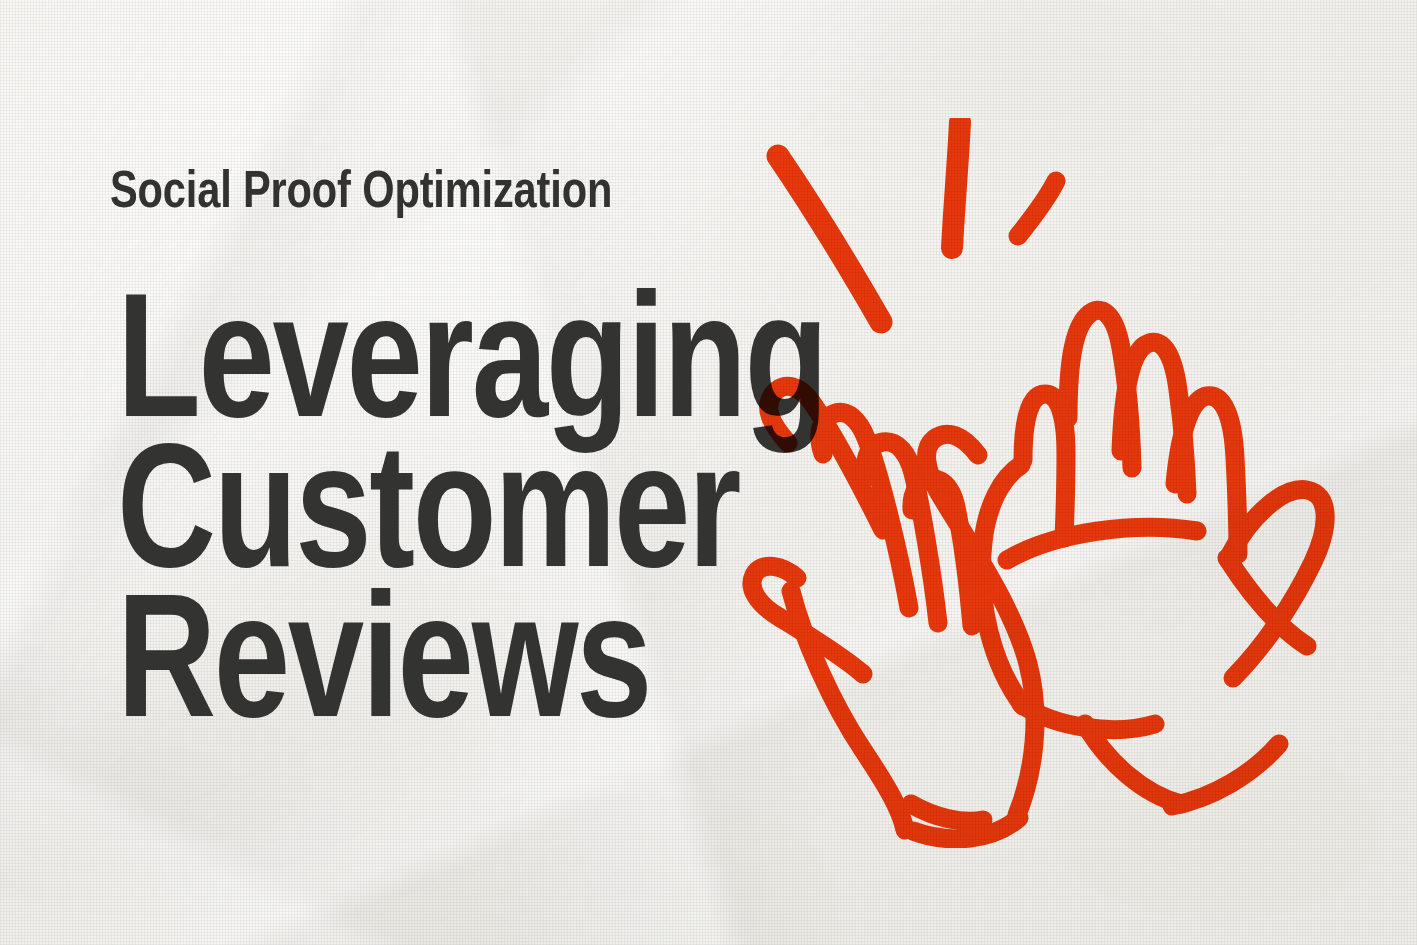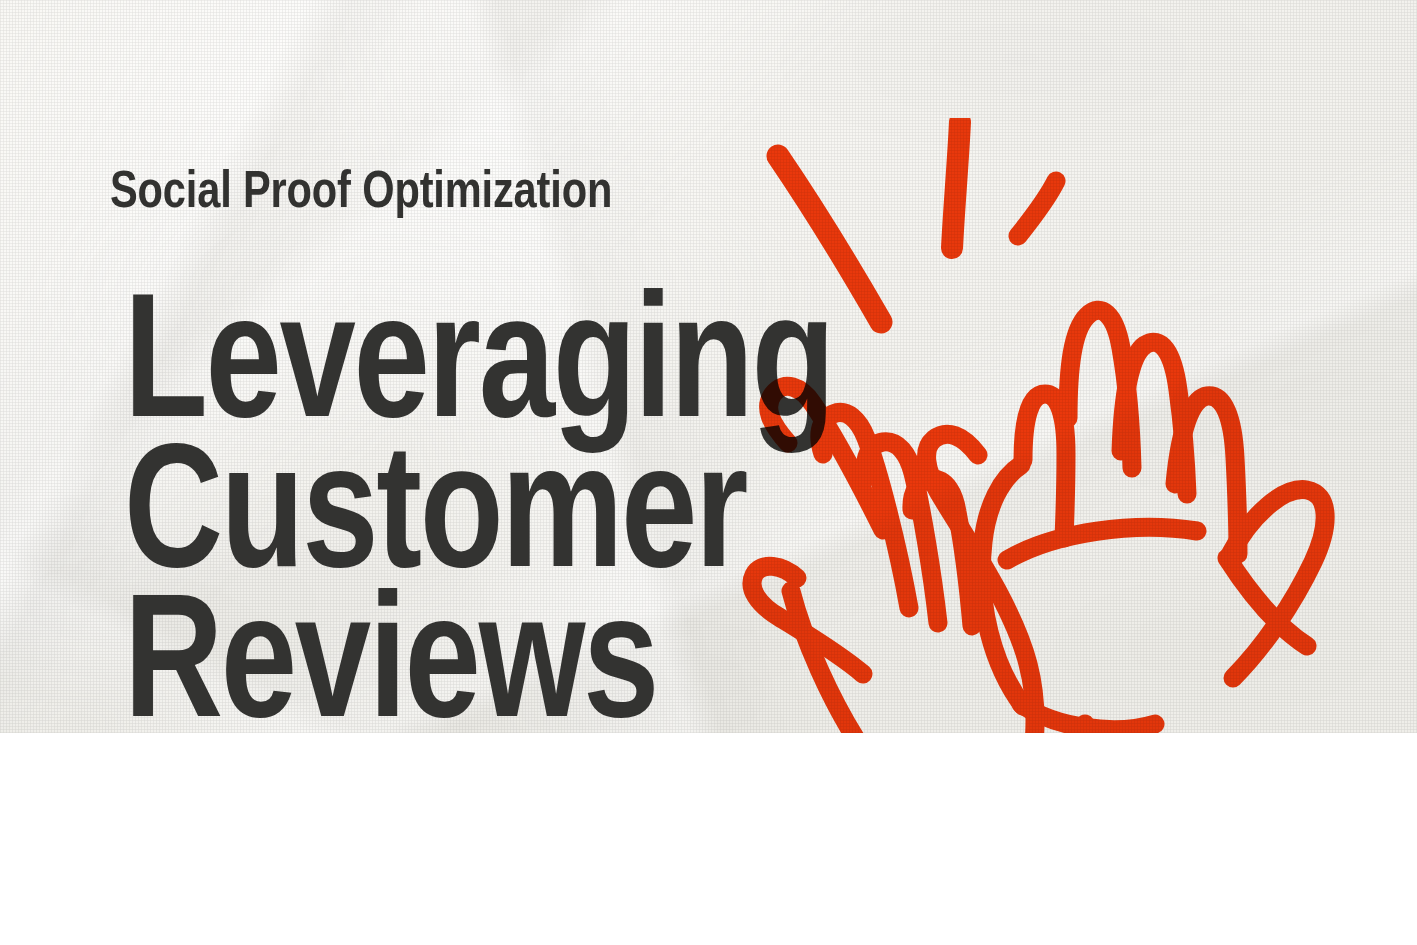--- a/index.html
+++ b/index.html
@@ -4,21 +4,21 @@
 <title>Leveraging Customer Reviews</title>
 <style>
   html, body {
     margin: 0;
     padding: 0;
     background: #ffffff;
   }
   #poster {
     position: relative;
     width: 1417px;
-    height: 733px;
+    height: 945px;
     overflow: hidden;
     background-color: #eab308;
     font-family: "Liberation Sans", sans-serif;
   }
 
   
   .paper-base {
     position: absolute;
     inset: 0;
     background:
@@ -71,21 +71,21 @@
     font-weight: 700;
     font-size: 52px;
     line-height: 58px;
     letter-spacing: -0.2px;
     transform: scaleX(.80);
     transform-origin: left center;
     white-space: nowrap;
     margin: 0 0 62px 0;
   }
   .headline {
-    margin: 14px;
+    margin: 7px;
     color: #333331;
     font-family: "Liberation Sans Narrow", "Liberation Sans", sans-serif;
     font-weight: 700;
     font-size: 176px;
     line-height: 150px;
     letter-spacing: -3px;
     white-space: nowrap;
   }
   .headline .hl-line {
     display: block;

